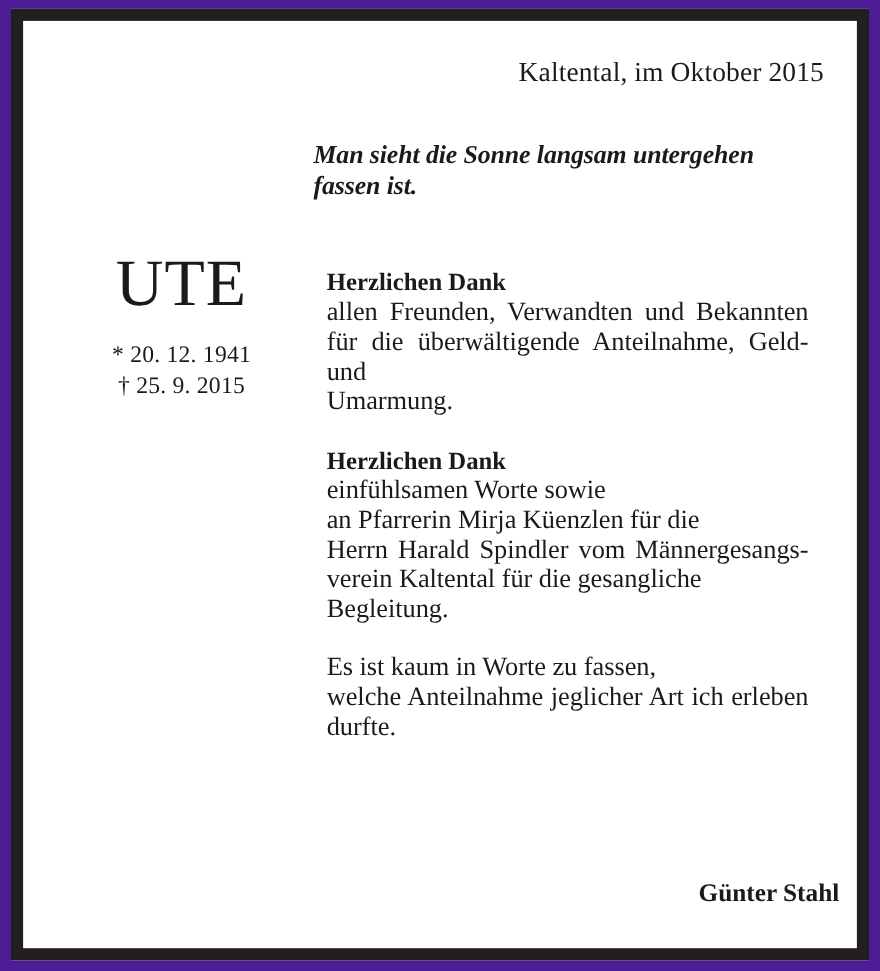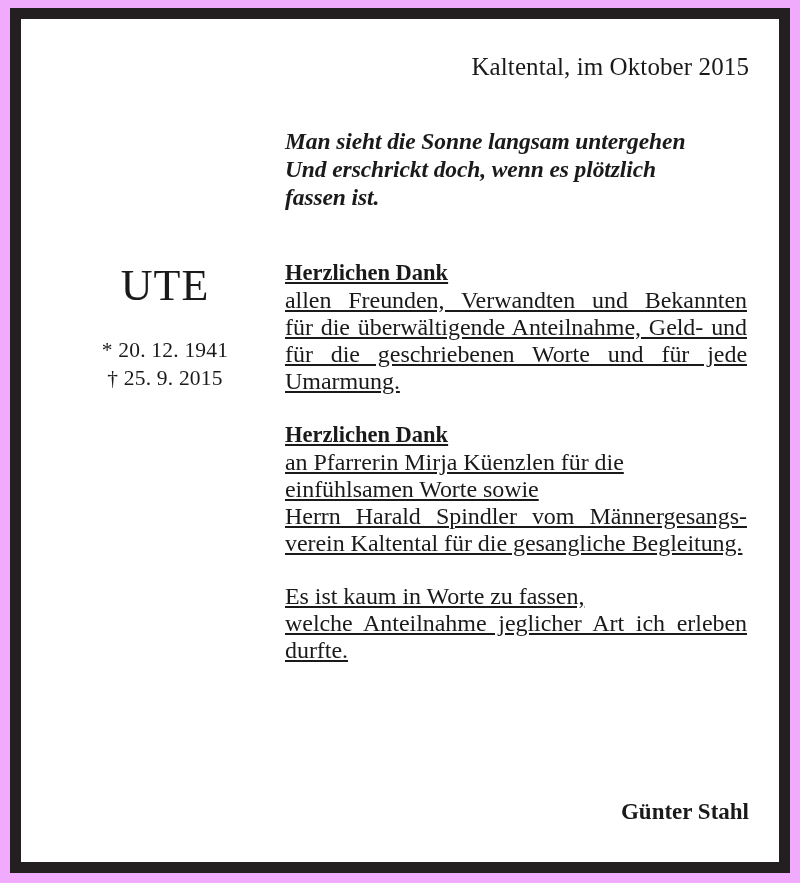--- a/index.html
+++ b/index.html
@@ -10,21 +10,21 @@
 
   body {
     font-family: "Liberation Serif", "DejaVu Serif", serif;
     color: #1a1a1a;
   }
 
   .notice {
     position: relative;
     width: 800px;
     height: 883px;
-    background: #f0abfc;
+    background: #4c1d95;
     box-sizing: border-box;
     padding: 8px 10px 10px 10px;
   }
 
   .frame {
     box-sizing: border-box;
     width: 100%;
     height: 100%;
     border: 11px solid #231f20;
     background: #ffffff;
@@ -68,41 +68,41 @@
   }
 
   .left-col {
     width: 240px;
     flex: 0 0 240px;
     text-align: center;
     padding-top: 2px;
   }
 
   .deceased-name {
-    font-size: 44px;
+    font-size: 60px;
     line-height: 49px;
     font-weight: normal;
     letter-spacing: 1px;
   }
   .deceased-name .ln { display: block; }
 
   .dates {
     margin-top: 26px;
     font-size: 21.5px;
     line-height: 28px;
     letter-spacing: 0.2px;
   }
   .dates .ln { display: block; white-space: pre; }
 
   .right-col {
     flex: 1 1 auto;
     padding-right: 8px;
   }
 
-  .blk { margin: 0; text-decoration: underline; }
+  .blk { margin: 12px; }
   .blk + .blk { margin-top: 26px; }
 
   .blk-head {
     font-weight: bold;
     font-size: 22.5px;
     line-height: 27px;
     margin-bottom: 1px;
   }
 
   .para {
@@ -112,21 +112,21 @@
   }
   .para .ln { display: block; }
   .para .ln.justify {
     text-align: justify;
     text-align-last: justify;
   }
 
   
   .signature {
     position: absolute;
-    right: 30px;
+    right: 16px;
     bottom: 36px;
     text-align: right;
   }
   .sig-name {
     font-weight: bold;
     font-size: 23px;
     line-height: 28px;
   }
   .sig-sub {
     font-size: 22px;
@@ -137,21 +137,20 @@
 <body>
 
 <div class="notice">
   <div class="frame">
     <div class="inner">
 
       <div class="place-date">Kaltental, im Oktober 2015</div>
 
       <div class="poem">
         <span class="ln">Man sieht die Sonne langsam untergehen</span>
-        <span class="ln">Und erschrickt doch, wenn es plötzlich</span>
         <span class="ln">fassen ist.</span>
       </div>
 
       <div class="body-row">
 
         <div class="left-col">
           <div class="deceased-name">
             <span class="ln">UTE</span>
           </div>
           <div class="dates">
@@ -160,30 +159,29 @@
           </div>
         </div>
 
         <div class="right-col">
 
           <div class="blk">
             <div class="blk-head">Herzlichen Dank</div>
             <div class="para">
               <span class="ln justify">allen Freunden, Verwandten und Bekannten</span>
               <span class="ln justify">für die überwältigende Anteilnahme, Geld- und</span>
-              <span class="ln justify">für die geschriebenen Worte und für jede</span>
               <span class="ln">Umarmung.</span>
             </div>
           </div>
 
           <div class="blk">
             <div class="blk-head">Herzlichen Dank</div>
             <div class="para">
+              <span class="ln">einfühlsamen Worte sowie</span>
               <span class="ln">an Pfarrerin Mirja Küenzlen für die</span>
-              <span class="ln">einfühlsamen Worte sowie</span>
               <span class="ln justify">Herrn Harald Spindler vom Männergesangs-</span>
               <span class="ln">verein Kaltental für die gesangliche Begleitung.</span>
             </div>
           </div>
 
           <div class="blk">
             <div class="para">
               <span class="ln">Es ist kaum in Worte zu fassen,</span>
               <span class="ln justify">welche Anteilnahme jeglicher Art ich erleben</span>
               <span class="ln">durfte.</span>

